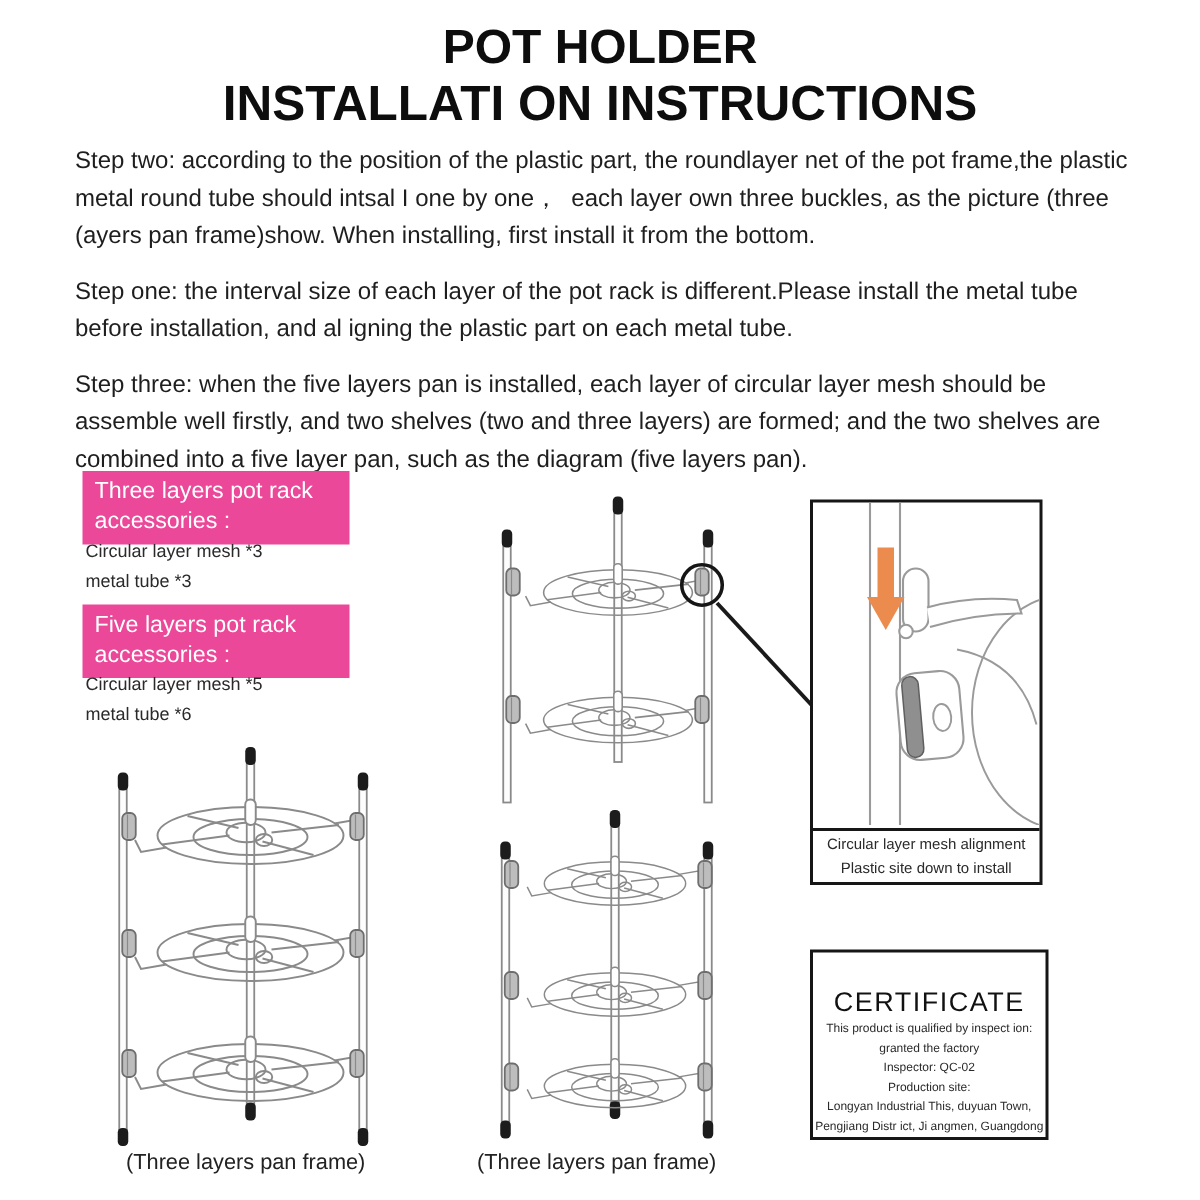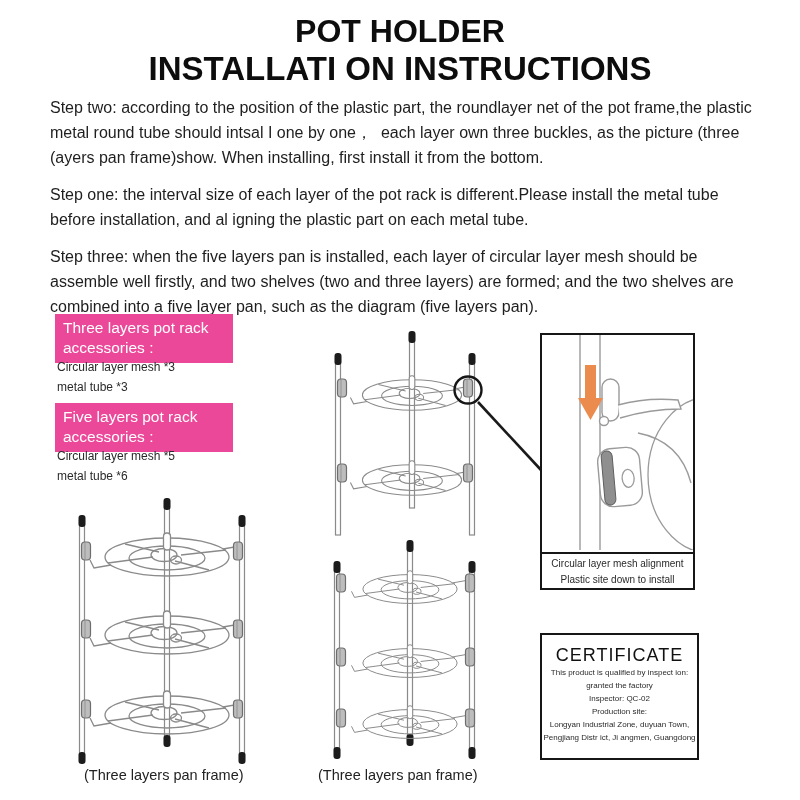--- a/index.html
+++ b/index.html
@@ -34,21 +34,21 @@
   .callout{left:468px;top:392px;pointer-events:none;}
 
   .detail-box{position:absolute;left:540px;top:333px;width:151px;height:253px;
               border:2px solid #161616;background:#fff;}
   .detail-caption{position:absolute;left:0;bottom:0;width:100%;height:36px;
                   border-top:2px solid #161616;text-align:center;font-size:10px;
                   line-height:16px;color:#2a2a2a;padding-top:2px;box-sizing:border-box;}
 
   .cert-box{position:absolute;left:540px;top:633px;width:155px;height:123px;
             border:2px solid #161616;background:#fff;text-align:center;}
-  .cert-title{font-size:18px;letter-spacing:1px;color:#111;margin-top:9px;line-height:22px;}
+  .cert-title{font-size:18px;letter-spacing:1px;color:#111;margin-top:22px;line-height:22px;}
   .cert-line{font-size:8px;line-height:13px;color:#2a2a2a;display:flex;
              justify-content:center;white-space:nowrap;}
 </style>
 </head>
 <body>
 
 <div class="page">
 
   <svg width="0" height="0" style="position:absolute" aria-hidden="true">
     <defs>
@@ -208,20 +208,20 @@
       <div>Plastic site down to install</div>
     </div>
   </div>
 
   <div class="cert-box">
     <div class="cert-title">CERTIFICATE</div>
     <div class="cert-line">This product is qualified by inspect ion:</div>
     <div class="cert-line">granted the factory</div>
     <div class="cert-line">Inspector: QC-02</div>
     <div class="cert-line">Production site:</div>
-    <div class="cert-line">Longyan Industrial Zone, duyuan Town,</div>
+    <div class="cert-line">Longyan Industrial This, duyuan Town,</div>
     <div class="cert-line">Pengjiang Distr ict, Ji angmen, Guangdong</div>
   </div>
 
   <div class="caption cap-left">(Three layers pan frame)</div>
   <div class="caption cap-mid">(Three layers pan frame)</div>
 
 </div>
 
 </body></html>

